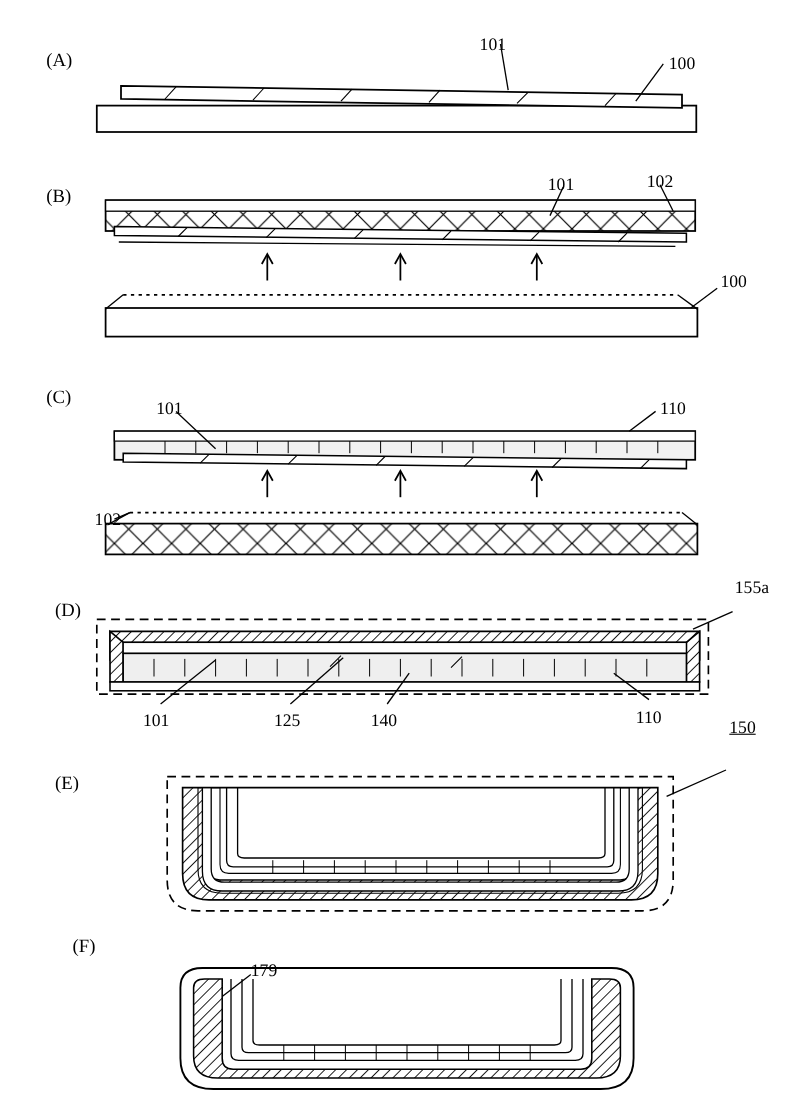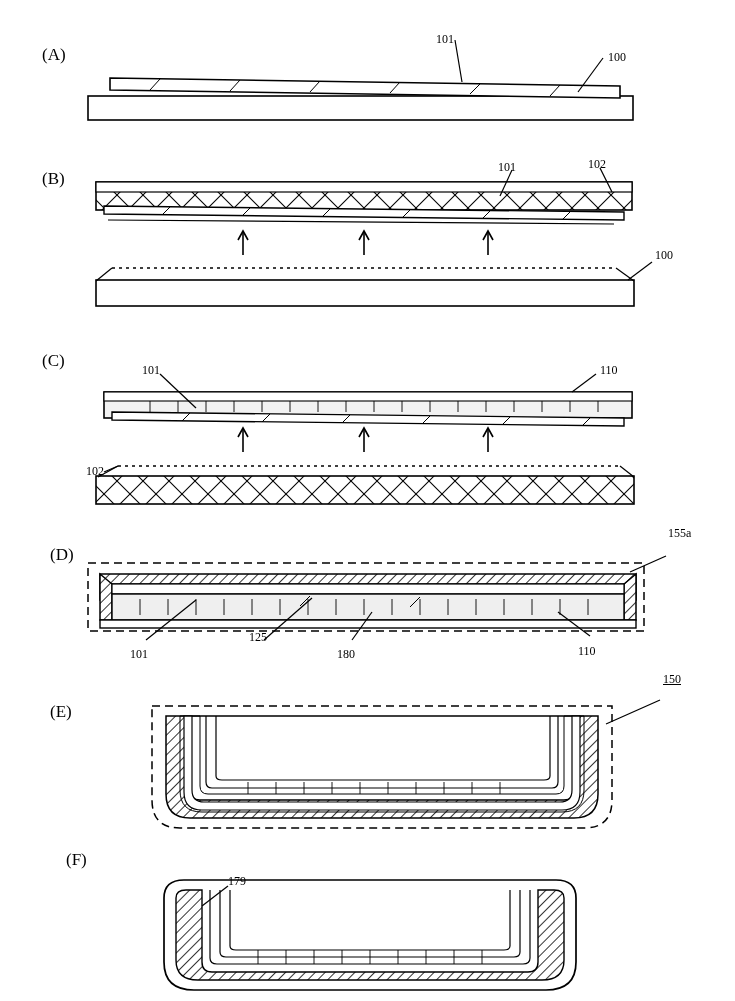--- a/index.html
+++ b/index.html
@@ -25,21 +25,21 @@
     position: absolute;
     font-family: "Liberation Serif", serif;
     font-size: 17px;
     letter-spacing: 0px;
     color: #000;
     white-space: nowrap;
   }
   .ref-num {
     position: absolute;
     font-family: "Liberation Serif", serif;
-    font-size: 12px;
+    font-size: 16px;
     color: #000;
     white-space: nowrap;
   }
   svg.fig {
     position: absolute;
     left: 0;
     top: 0;
     width: 735px;
     height: 1001px;
     pointer-events: none;
@@ -293,21 +293,21 @@
   <div class="ref-num" style="left:498px; top:160px;">101</div>
   <div class="ref-num" style="left:588px; top:157px;">102</div>
   <div class="ref-num" style="left:655px; top:248px;">100</div>
 
   <div class="ref-num" style="left:142px; top:363px;">101</div>
   <div class="ref-num" style="left:600px; top:363px;">110</div>
   <div class="ref-num" style="left:86px; top:464px;">102</div>
 
   <div class="ref-num" style="left:668px; top:526px;">155a</div>
   <div class="ref-num" style="left:130px; top:647px;">101</div>
-  <div class="ref-num" style="left:249px; top:630px;">125</div>
-  <div class="ref-num" style="left:337px; top:647px;">180</div>
+  <div class="ref-num" style="left:249px; top:647px;">125</div>
+  <div class="ref-num" style="left:337px; top:647px;">140</div>
   <div class="ref-num" style="left:578px; top:644px;">110</div>
 
-  <div class="ref-num" style="left:663px; top:672px;text-decoration:underline;">150</div>
+  <div class="ref-num" style="left:663px; top:653px;text-decoration:underline;">150</div>
 
   <div class="ref-num" style="left:228px; top:874px;">179</div>
 
 </div>
 
 </body></html>

